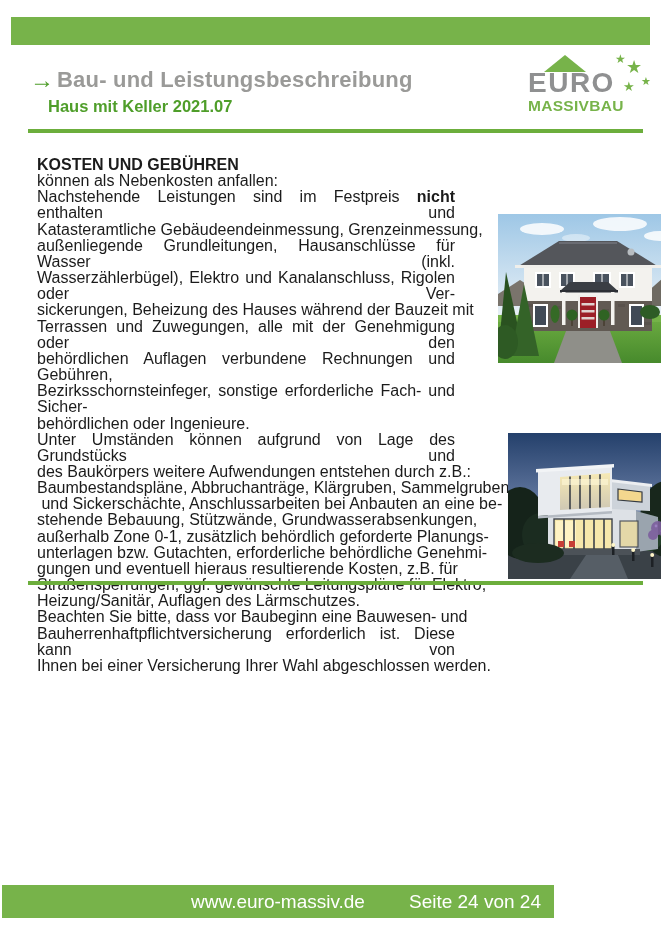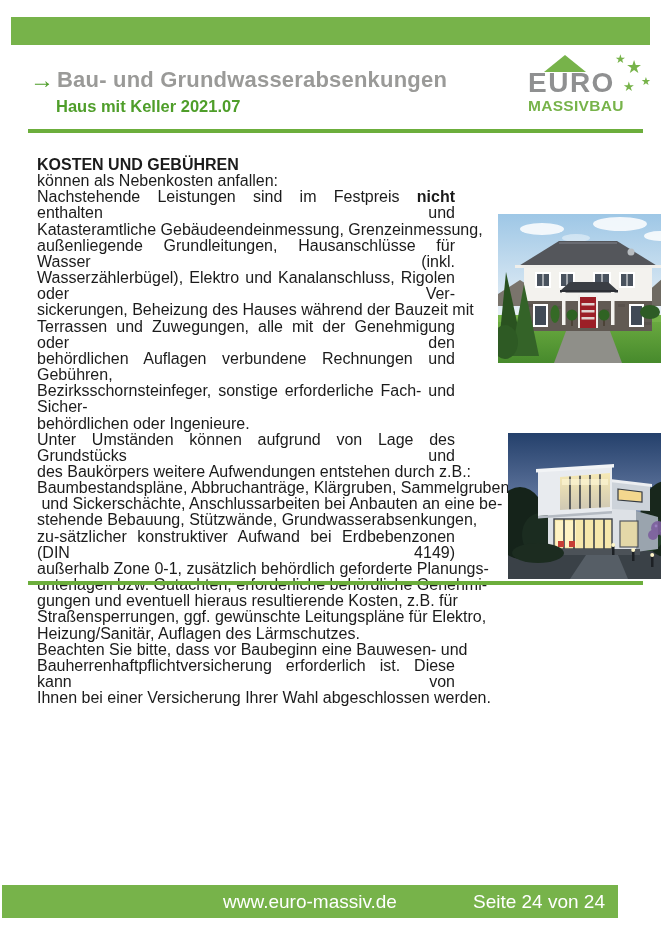--- a/index.html
+++ b/index.html
@@ -4,21 +4,21 @@
 <style>
   html,body{margin:0;padding:0;background:#ffffff;}
   .page{
     position:relative; width:661px; height:935px; background:#fff; overflow:hidden;
     font-family:"Liberation Sans", sans-serif; color:var(--text-color,#1b1b1b);
   }
   .topbar{position:absolute;left:11px;top:17px;width:639px;height:28px;background:var(--brand-green,#77b34a);}
   .header-line1{position:absolute;left:30px;top:68px;display:flex;align-items:flex-start;}
   .arrow{color:var(--subtitle-green,#4f9e2a);font-size:24px;font-weight:bold;line-height:1;margin-right:3px;}
   .title{margin:0;font-size:22px;font-weight:bold;color:var(--title-gray,#9a9a98);line-height:1.1;letter-spacing:.2px;}
-  .subtitle{position:absolute;left:56px;top:97px;margin:0;font-size:16.5px;font-weight:bold;color:var(--subtitle-green,#4f9e2a);}
+  .subtitle{position:absolute;left:48px;top:97px;margin:0;font-size:16.5px;font-weight:bold;color:var(--subtitle-green,#4f9e2a);}
   
   .logo{position:absolute;left:520px;top:50px;width:136px;height:72px;}
   .roof{position:absolute;left:24px;top:5px;width:0;height:0;
     border-left:21px solid transparent;border-right:21px solid transparent;
     border-bottom:17px solid var(--brand-green,#77b34a);}
   .logo-name{position:absolute;left:8px;top:19px;font-size:28px;font-weight:bold;color:#8f9091;letter-spacing:1.5px;line-height:1;}
   .logo-sub{position:absolute;left:8px;top:48px;font-size:15.5px;font-weight:bold;color:var(--brand-green,#77b34a);letter-spacing:.3px;line-height:1;}
   .star{position:absolute;color:var(--brand-green,#77b34a);line-height:1;}
   .star.s1{left:95px;top:3px;font-size:12px;}
   .star.s2{left:106px;top:8px;font-size:18px;}
@@ -31,34 +31,34 @@
   .doc-body{position:absolute;left:37px;top:157px;width:418px;font-size:16px;line-height:16.15px;color:var(--text-color,#1b1b1b);}
   .body-heading{font-weight:bold;}
   .bline{white-space:nowrap;}
   .bline.j{white-space:normal;text-align:justify;text-align-last:justify;}
   
   .photo{position:absolute;display:block;}
   .photo1{left:458px;top:198px;width:183px;height:149px;}
   .photo2{left:468px;top:417px;width:172px;height:146px;}
   .photo svg{display:block;width:100%;height:100%;}
   
-  .footer{position:absolute;left:2px;top:885px;width:616px;height:33px;background:var(--brand-green,#77b34a);}
+  .footer{position:absolute;left:2px;top:885px;width:552px;height:33px;background:var(--brand-green,#77b34a);}
   .footer-url{position:absolute;left:50%;transform:translateX(-50%);top:0;line-height:33px;font-size:19px;color:var(--footer-text,#ffffff);}
   .footer-page{position:absolute;right:13px;top:0;line-height:33px;font-size:19px;color:var(--footer-text,#ffffff);}
 </style>
 </head>
 <body>
 
 <div class="page">
 
   <div class="topbar"></div>
 
   <div class="header-line1">
     <span class="arrow">→</span>
-    <h1 class="title">Bau- und Grundwasserabsenkungen</h1>
+    <h1 class="title">Bau- und Leistungsbeschreibung</h1>
   </div>
   <h2 class="subtitle">Haus mit Keller 2021.07</h2>
 
   <div class="logo">
     <div class="roof"></div>
     <div class="logo-name">EURO</div>
     <div class="logo-sub">MASSIVBAU</div>
     <span class="star s1">★</span>
     <span class="star s2">★</span>
     <span class="star s3">★</span>
@@ -78,21 +78,20 @@
         <div class="bline">sickerungen, Beheizung des Hauses während der Bauzeit mit</div>
         <div class="bline j">Terrassen und Zuwegungen, alle mit der Genehmigung oder den</div>
         <div class="bline j">behördlichen Auflagen verbundene Rechnungen und Gebühren,</div>
         <div class="bline j">Bezirksschornsteinfeger, sonstige erforderliche Fach- und Sicher-</div>
         <div class="bline">behördlichen oder Ingenieure.</div>
         <div class="bline j">Unter Umständen können aufgrund von Lage des Grundstücks und</div>
         <div class="bline">des Baukörpers weitere Aufwendungen entstehen durch z.B.:</div>
         <div class="bline">Baumbestandspläne, Abbruchanträge, Klärgruben, Sammelgruben</div>
         <div class="bline">&nbsp;und Sickerschächte, Anschlussarbeiten bei Anbauten an eine be-</div>
         <div class="bline">stehende Bebauung, Stützwände, Grundwasserabsenkungen,</div>
-        <div class="bline j">zu-sätzlicher konstruktiver Aufwand bei Erdbebenzonen (DIN 4149)</div>
         <div class="bline">außerhalb Zone 0-1, zusätzlich behördlich geforderte Planungs-</div>
         <div class="bline">unterlagen bzw. Gutachten, erforderliche behördliche Genehmi-</div>
         <div class="bline">gungen und eventuell hieraus resultierende Kosten, z.B. für</div>
         <div class="bline">Straßensperrungen, ggf. gewünschte Leitungspläne für Elektro,</div>
         <div class="bline">Heizung/Sanitär, Auflagen des Lärmschutzes.</div>
         <div class="bline">Beachten Sie bitte, dass vor Baubeginn eine Bauwesen- und</div>
         <div class="bline j">Bauherrenhaftpflichtversicherung erforderlich ist. Diese kann von</div>
         <div class="bline">Ihnen bei einer Versicherung Ihrer Wahl abgeschlossen werden.</div>
       </div>
   </div>

